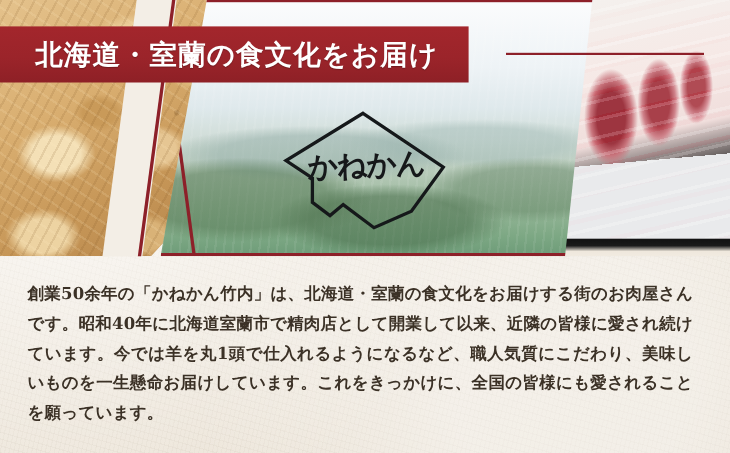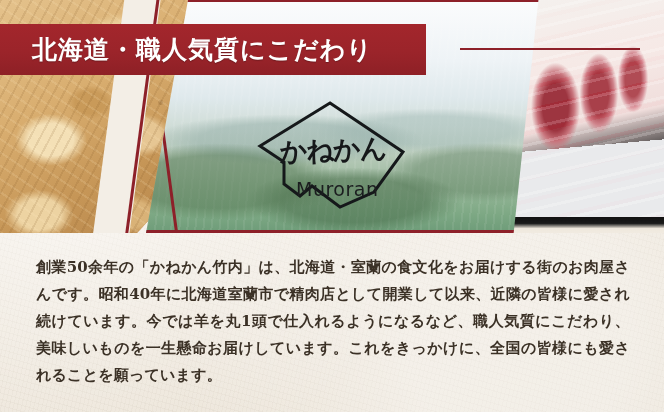--- a/index.html
+++ b/index.html
@@ -153,21 +153,21 @@
   }
   .logo-city{
     position:absolute;left:60px;top:82px;width:128px;
     font-family:"DejaVu Sans","Liberation Sans",sans-serif;
     font-size:19px;font-weight:400;color:#1b1d1f;letter-spacing:.5px;
   }
 
   
   .body-copy{
     position:absolute;left:0;top:236px;width:664px;height:176px;z-index:5;
-    padding:18px 34px 0 36px;box-sizing:border-box;
+    padding:18px 34px 0 25px;box-sizing:border-box;
   }
   .body-copy p{
     margin:0;color:#3b3126;font-size:15px;line-height:27px;
     letter-spacing:.2px;text-align:justify;text-justify:inter-character;
     font-family:"DejaVu Serif","Liberation Serif",serif;font-weight:600;
   }
 </style>
 </head>
 <body>
 
@@ -189,32 +189,31 @@
     <div class="sep-left-line"></div>
 
     <div class="photo photo-right">
       <div class="lamb"></div>
       <div class="lamb-base"></div>
       <div class="right-edge"></div>
     </div>
   </div>
 
   <div class="banner">
-    <div class="banner-title">北海道・職人気質にこだわり</div>
+    <div class="banner-title">北海道・室蘭の食文化をお届け</div>
   </div>
 
   <div class="rule-right"></div>
 
   <div class="logo">
     <div class="logo-diamond">
       <svg viewBox="0 0 152 110" xmlns="http://www.w3.org/2000/svg">
         <path d="M76 3 L149 52 L120 92 L86 107 L58 86 L46 96 L30 84 L30 62 L6 46 Z" fill="none" stroke="#15181a" stroke-width="3" stroke-linejoin="miter"></path>
       </svg>
     </div>
     <div class="logo-brand">かねかん</div>
-    <div class="logo-city">Muroran</div>
   </div>
 
   <div class="body-copy">
     <p>創業50余年の「かねかん竹内」は、北海道・室蘭の食文化をお届けする街のお肉屋さんです。昭和40年に北海道室蘭市で精肉店として開業して以来、近隣の皆様に愛され続けています。今では羊を丸1頭で仕入れるようになるなど、職人気質にこだわり、美味しいものを一生懸命お届けしています。これをきっかけに、全国の皆様にも愛されることを願っています。</p>
   </div>
 
 </div>
 
 </body></html>

